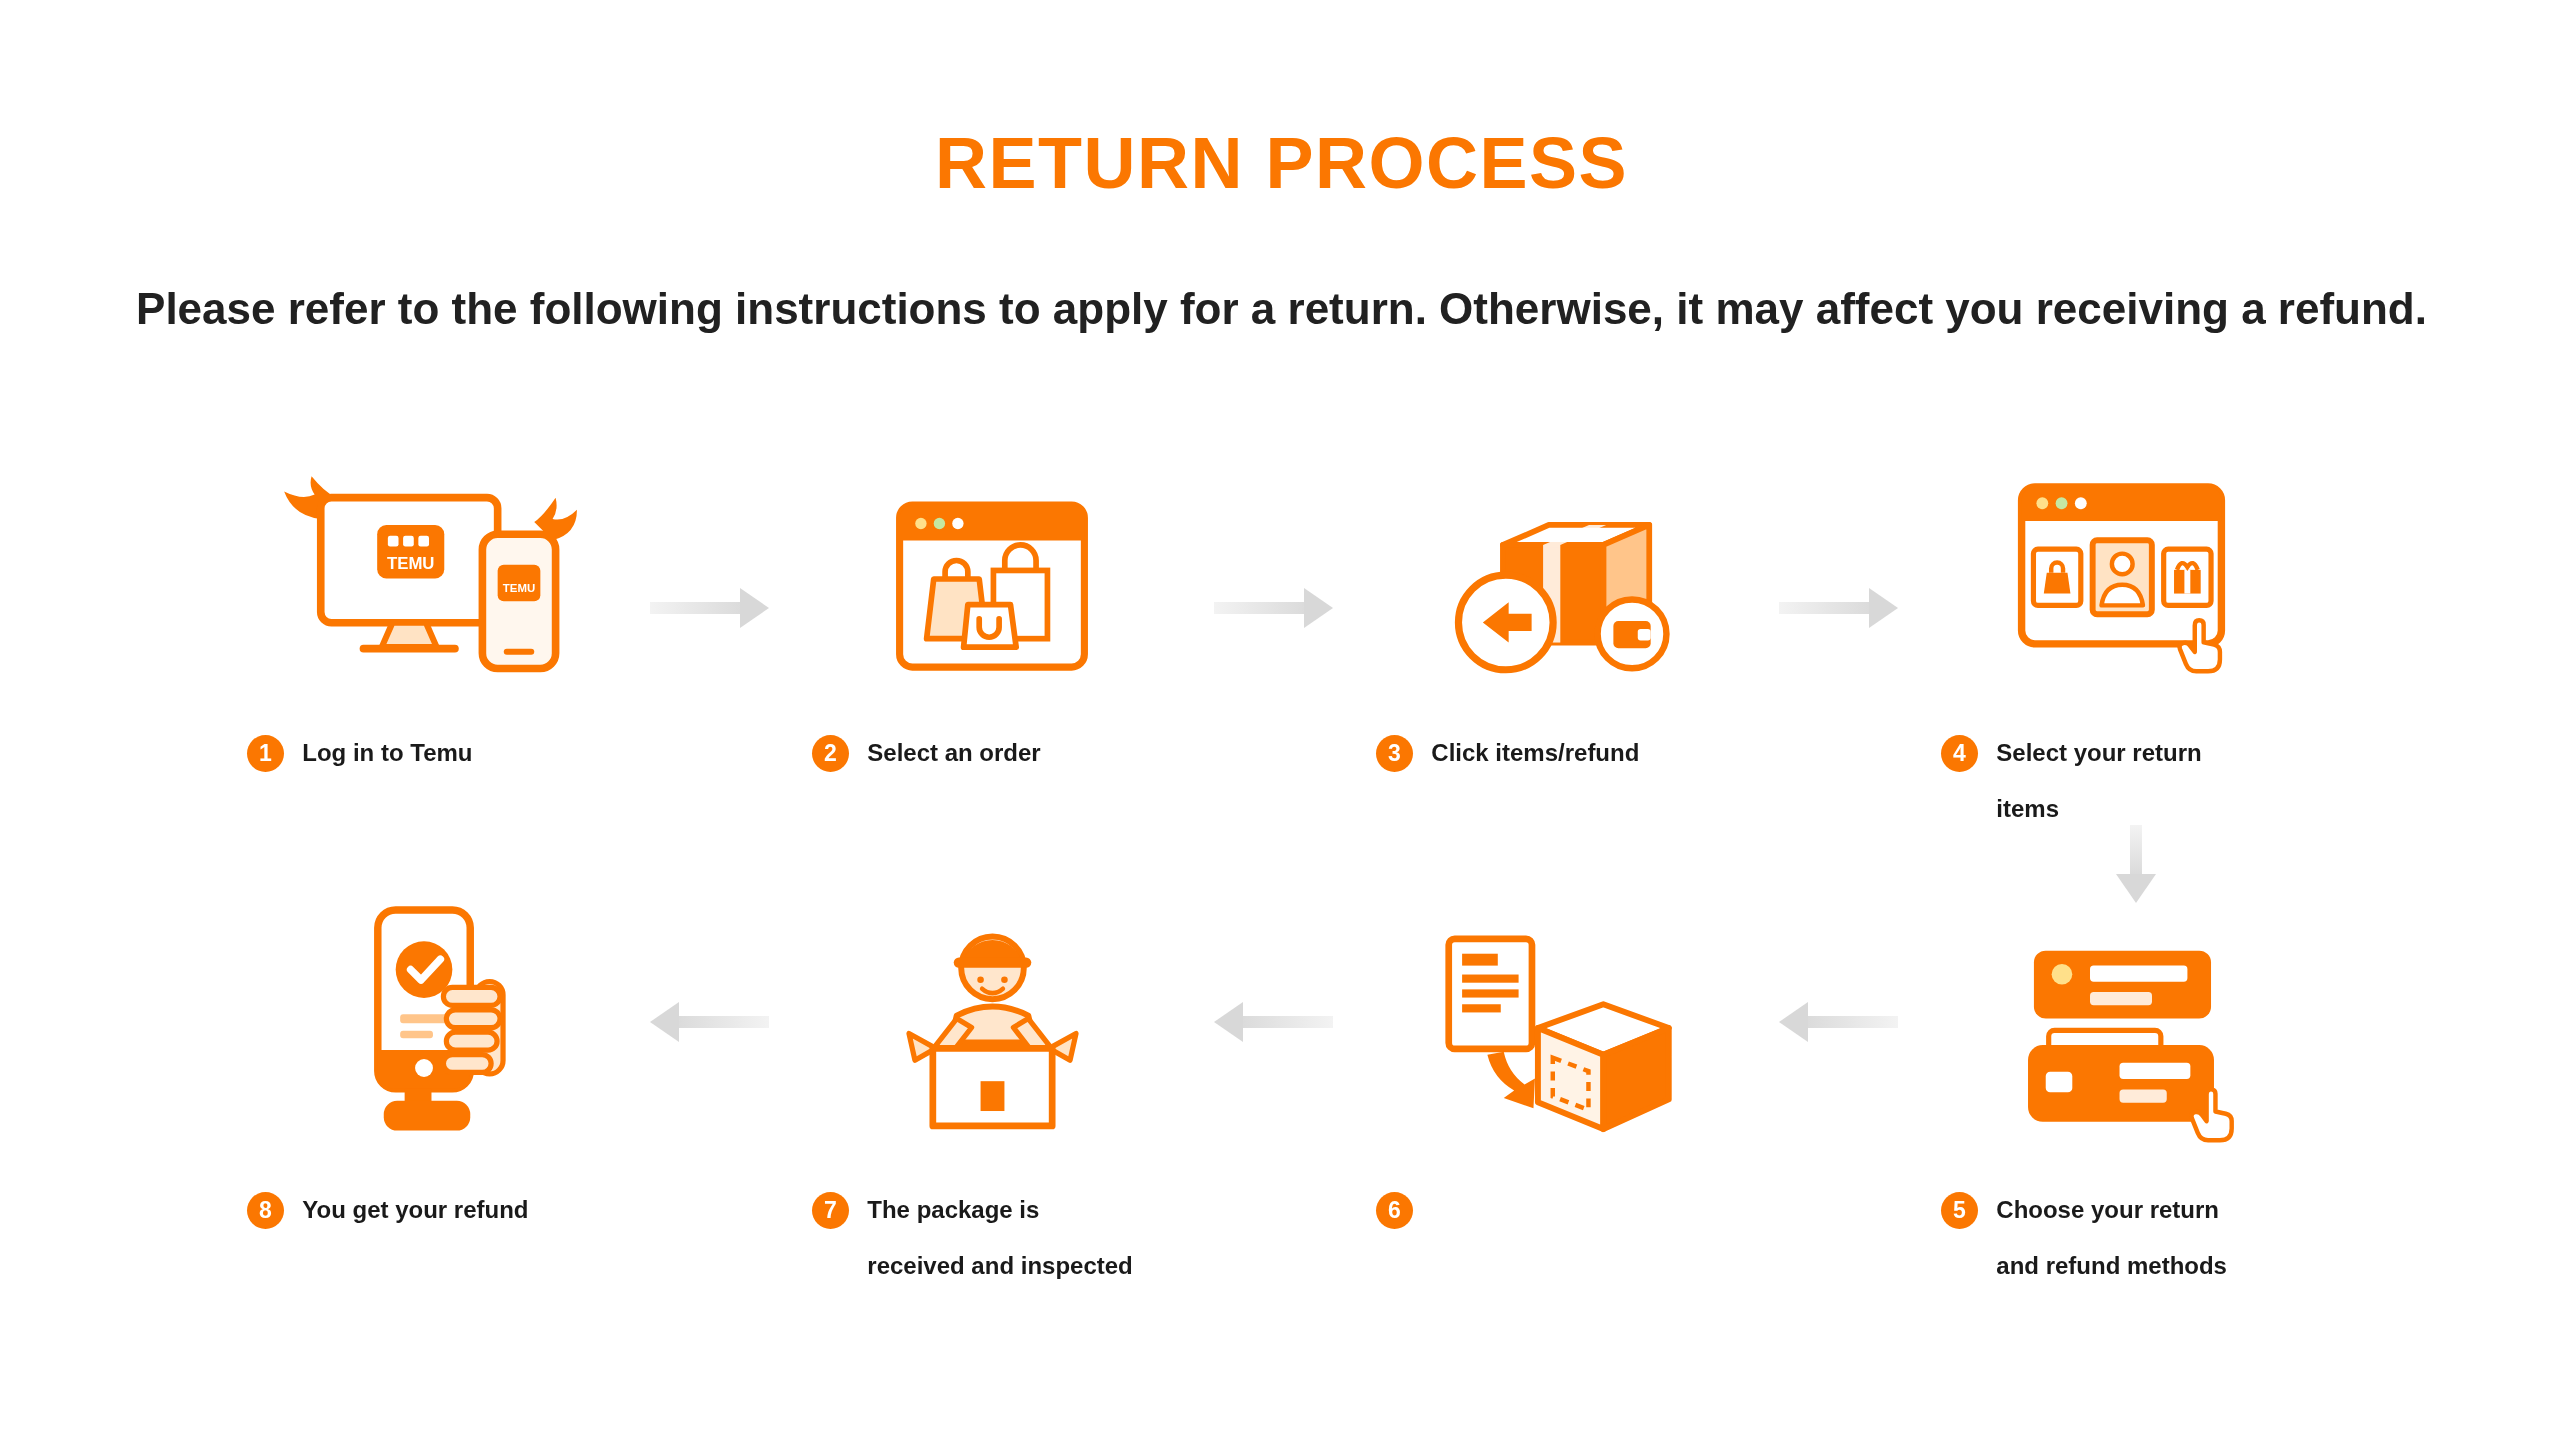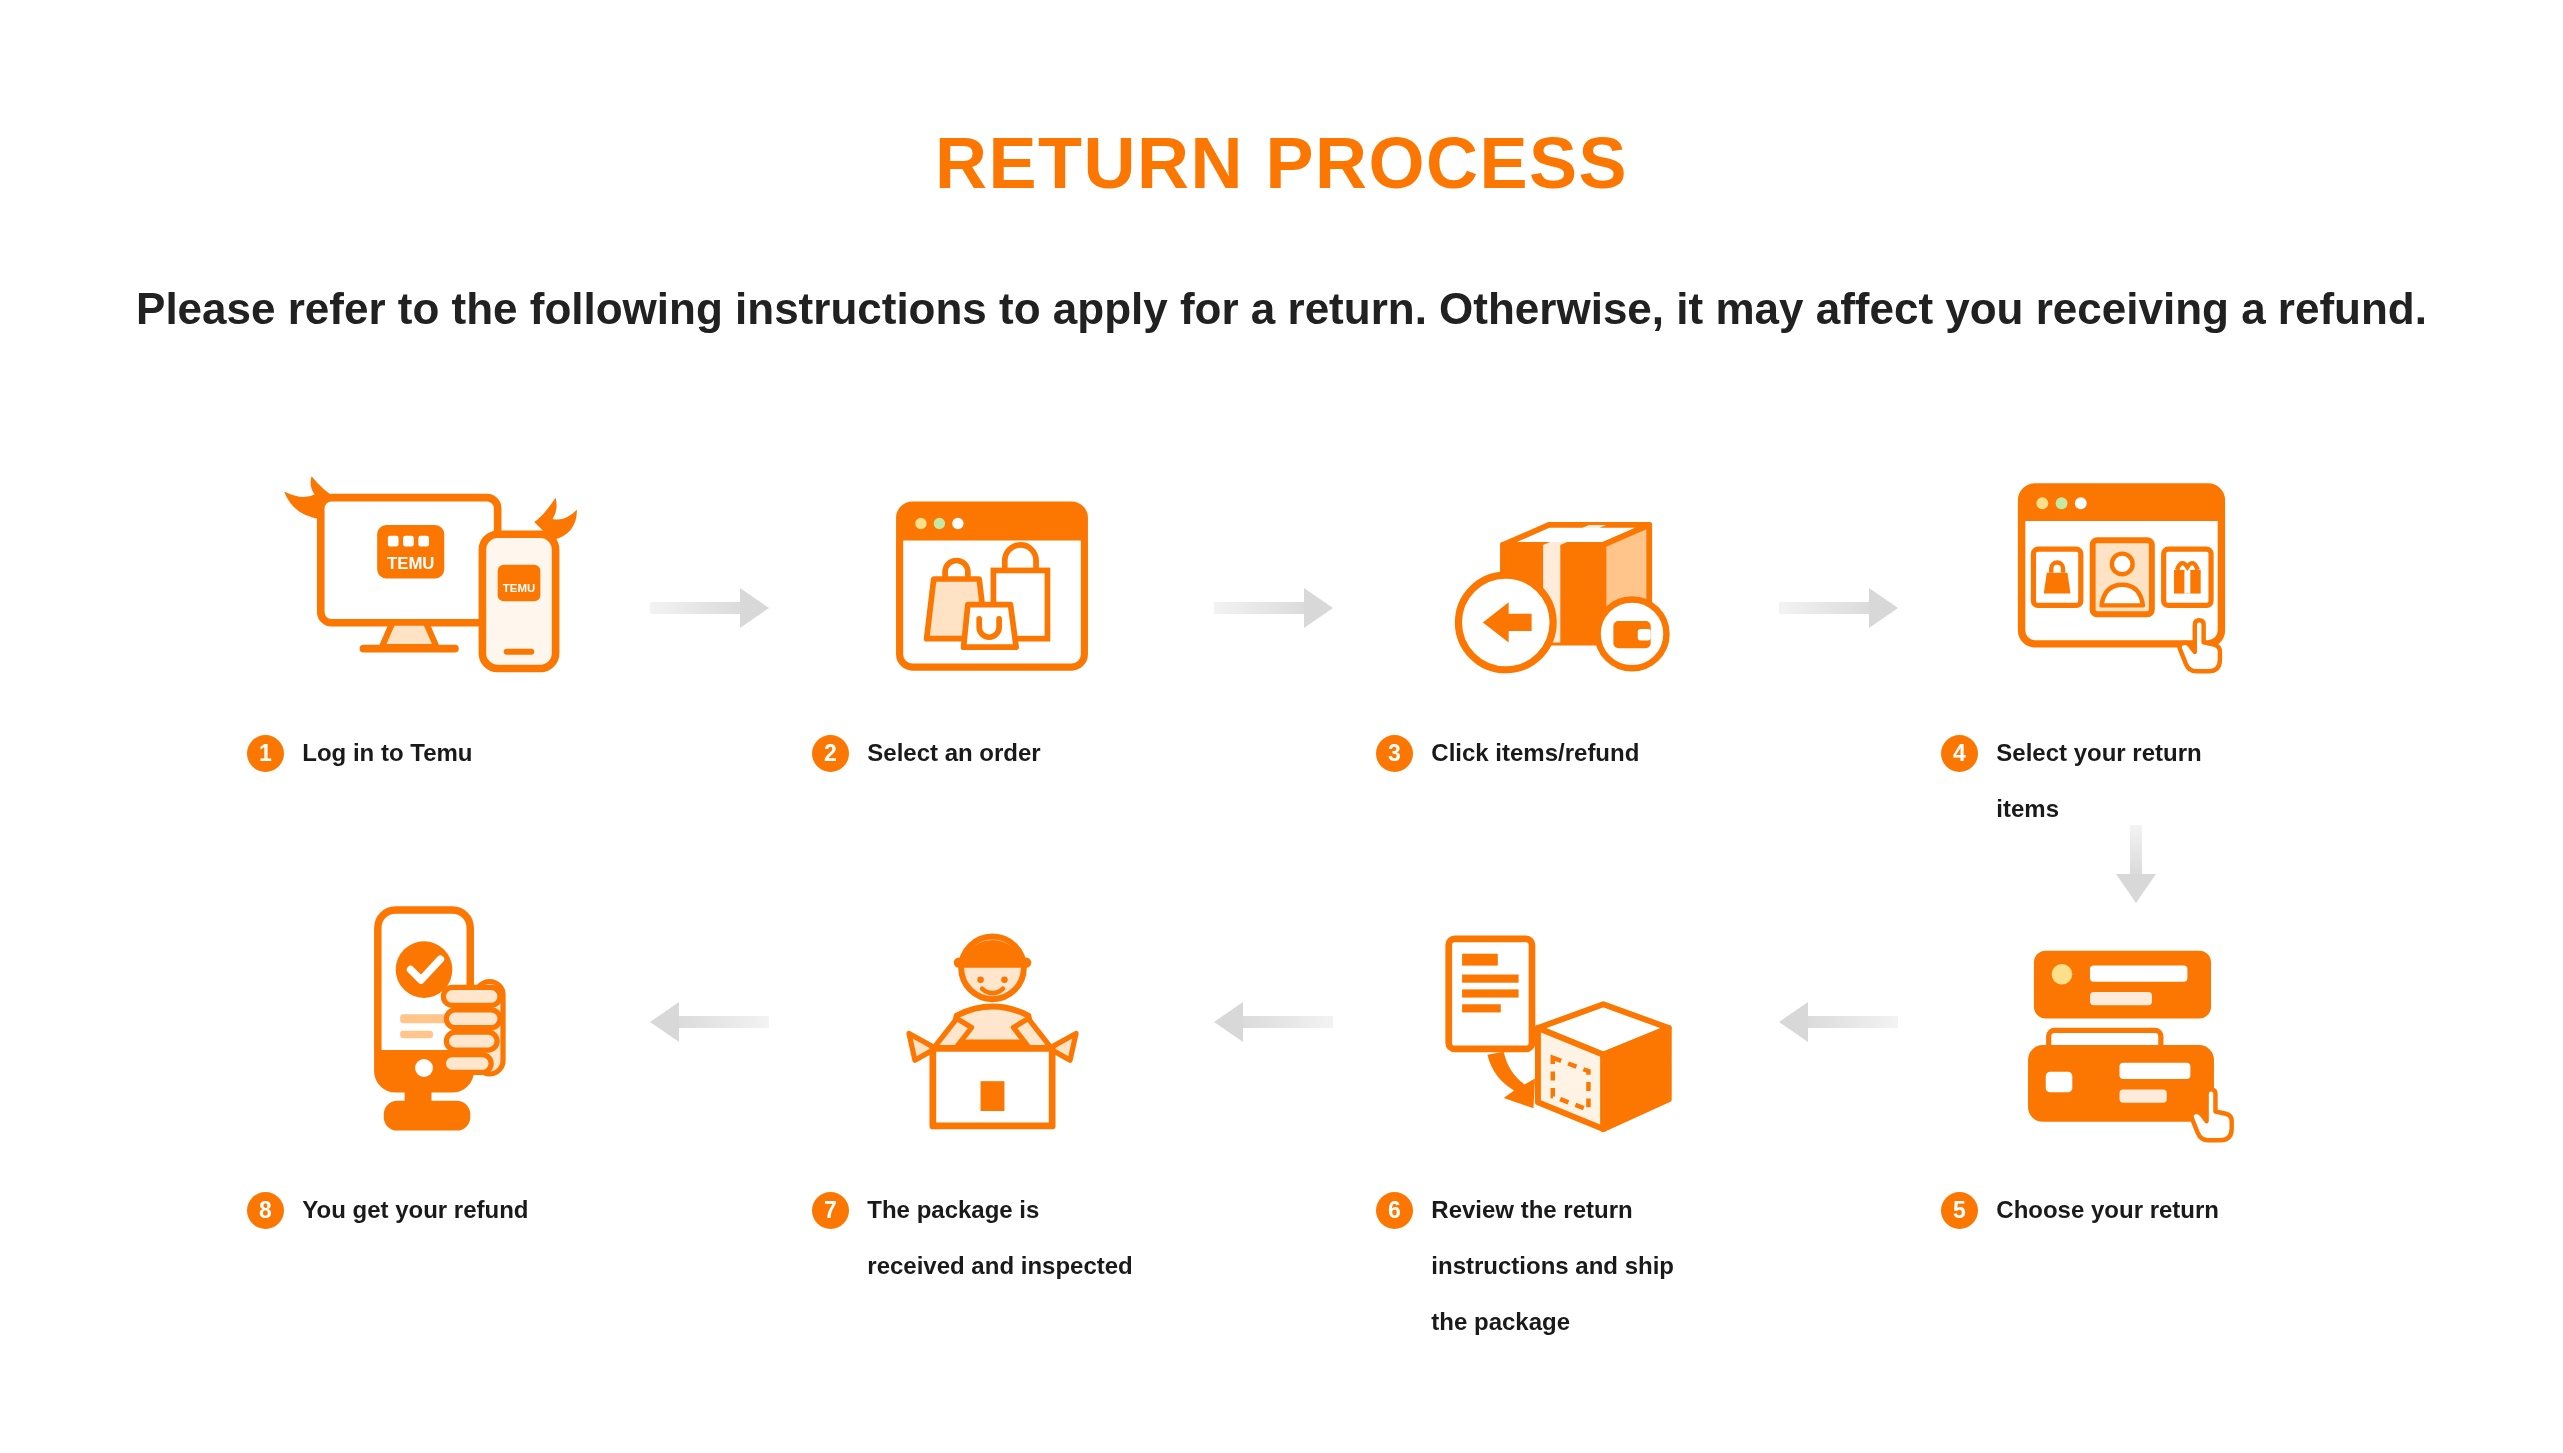--- a/index.html
+++ b/index.html
@@ -235,25 +235,20 @@
       <rect x="29" y="56" width="26" height="5.5" fill="#FB7701"></rect>
       <path d="M46,90 q4,16 18,24 l-7,5 20,7 1,-20 -7,4 q-11,-8 -14,-22 z" fill="#FB7701"></path>
       <polygon points="80,72 124,56 168,72 124,90" fill="#FFFFFF" stroke="#FB7701" stroke-width="4" stroke-linejoin="round"></polygon>
       <polygon points="80,72 124,90 124,140 80,122" fill="#FFF3E6" stroke="#FB7701" stroke-width="4" stroke-linejoin="round"></polygon>
       <polygon points="124,90 168,72 168,120 124,140" fill="#FB7701" stroke="#FB7701" stroke-width="4" stroke-linejoin="round"></polygon>
       <path d="M90,92 l24,9 v26 l-24,-9 z" fill="none" stroke="#FB7701" stroke-width="3" stroke-dasharray="6 5"></path>
     </svg>
   </div>
   <div class="label-row">
     <span class="badge">6</span>
-    <div class="label">
-      <div class="line">Review the return</div>
-      <div class="line">instructions and ship</div>
-      <div class="line">the package</div>
-    </div>
   </div>
 </div>
 
 <div class="step row2 c4">
   <div class="icon-box">
     <svg viewBox="0 0 170 145" width="252" height="214">
       <rect x="26" y="14" width="120" height="46" rx="8" fill="#FB7701"></rect>
       <circle cx="45" cy="30" r="7" fill="#FFE08A"></circle>
       <rect x="64" y="24" width="66" height="11" rx="2.5" fill="#FFFFFF"></rect>
       <rect x="64" y="42" width="42" height="9" rx="2.5" fill="#FFFFFF" opacity="0.85"></rect>
@@ -264,20 +259,21 @@
       <rect x="34" y="96" width="18" height="14" rx="3" fill="#FFFFFF"></rect>
       <g transform="translate(138,108)">
         <path d="M8,0 q3,0 3,3 v12 l7,1.5 q4,1 4,5 v5 q0,8 -8,8 h-8 q-5,0 -7,-5 l-4,-10 q-1,-3 2,-4 q3,-1 5,2 l3,4 v-18 q0,-3.5 3,-3.5 z" fill="#FFFFFF" stroke="#FB7701" stroke-width="3" stroke-linejoin="round"></path>
       </g>
     </svg>
   </div>
   <div class="label-row">
     <span class="badge">5</span>
     <div class="label">
       <div class="line">Choose your return</div>
+      <div class="line">and refund methods</div>
     </div>
   </div>
 </div>
 
 <div class="arrow arrow-right" style="left:650px;top:588px">
     <div class="shaft"></div>
     <div class="head"></div>
   </div>
 <div class="arrow arrow-right" style="left:1214px;top:588px">
     <div class="shaft"></div>

